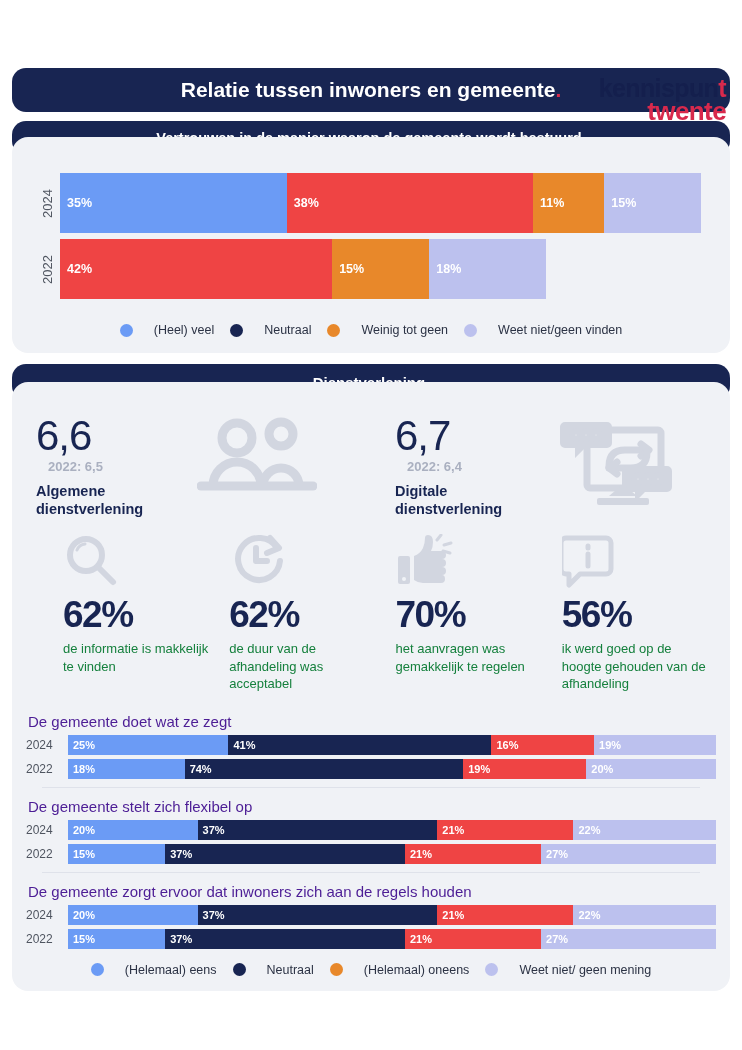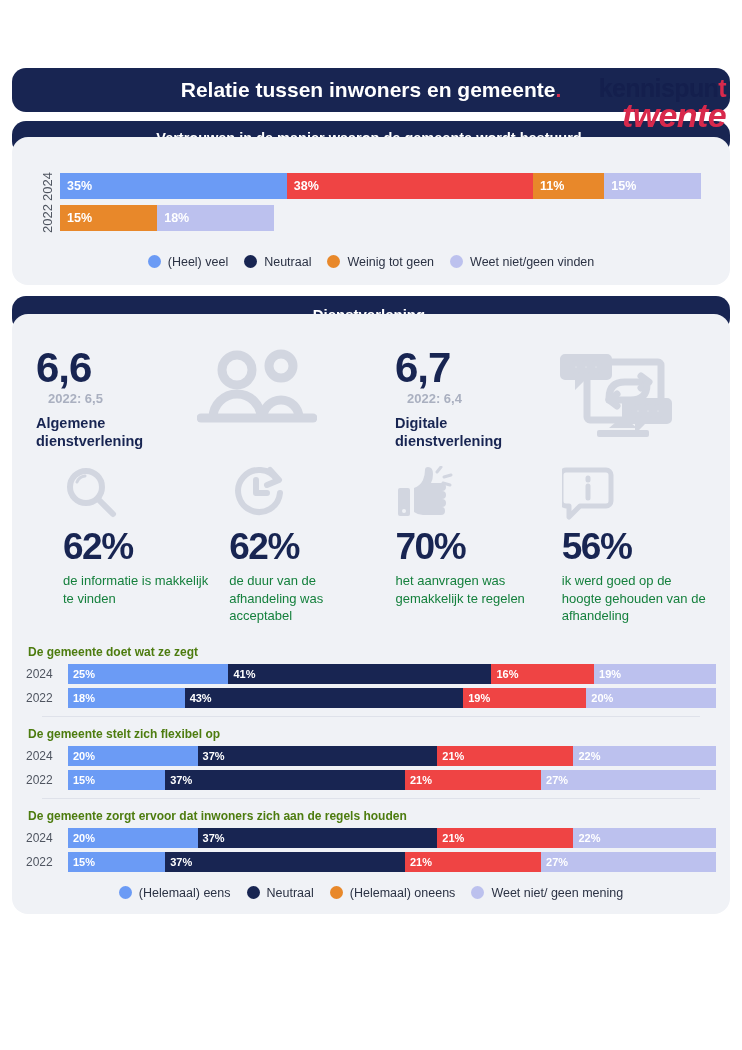--- a/index.html
+++ b/index.html
@@ -15,22 +15,22 @@
   .logo {
     position: absolute; right: 16px; top: 8px;
     text-align: right; line-height: 1.0;
   }
   .logo-top {
     font-size: 25px; font-weight: bold; color: #141f4d;
     letter-spacing: -0.6px;
   }
   .logo-top .red { color:#d8294c; }
   .logo-bottom {
-    font-size: 34px; font-weight: bold; color: #d8294c;
-    letter-spacing: -0.6px; margin-top: -3px; font-style: italic;
+    font-size: 26px; font-weight: bold; color: #d8294c;
+    letter-spacing: -0.6px; margin-top: -3px;
   }
 
   
   .banner {
     background: #182552; color: #ffffff;
     border-radius: 14px; text-align:center;
     display:flex; align-items:center; justify-content:center;
   }
   .banner-main { margin: 0 12px; height: 44px; font-size: 21px; font-weight: bold; }
   .banner-sub  { margin: 0 12px; height: 34px; font-size: 14.5px; font-weight: bold; }
@@ -39,21 +39,21 @@
   
   .card {
     background: #f0f2f6;
     border-radius: 16px;
     margin: 0 12px;
     position: relative;
   }
 
   
   .chart-top { padding: 18px 22px 6px 22px; }
-  .row-top { display:flex; align-items:stretch; margin-bottom: 6px; height: 26px; }
+  .row-top { display:flex; align-items:stretch; margin-bottom: 6px; height: 60px; }
   .ylabel-rot {
     width: 26px; display:flex; align-items:center; justify-content:center;
     color:#4f5560; font-size: 13px; font-weight: 500;
   }
   .ylabel-rot span { transform: rotate(-90deg); white-space: nowrap; }
   .bar { flex: 1; display:flex; height: 100%; }
   .seg {
     display:flex; align-items:center; height:100%;
     font-size: 12.5px; font-weight: 600; color:#ffffff;
     padding-left: 7px; overflow:hidden; white-space:nowrap;
@@ -61,46 +61,46 @@
   .seg.c1 { background:#6b9bf5; }
   .seg.c2 { background:#ef4444; }
   .seg.c3 { background:#e8882a; }
   .seg.c4 { background:#bcc1ee; }
 
   
   .legend {
     display:flex; align-items:center; justify-content:center;
     gap: 16px; padding: 12px 0 16px 0; flex-wrap: wrap;
   }
-  .legend-item { display:flex; gap:7px; }
+  .legend-item { display:flex; align-items:center; gap:21px; }
   .legend-dot { width:13px; height:13px; border-radius:50%; flex:none; }
   .legend-label { font-size: 12.5px; color:#2b3244; }
 
   
   .scores { display:flex; padding: 16px 0 0 0; }
   .score-col { width: 50%; display:flex; align-items:flex-start; padding-left: 24px; }
   .score-text { }
   .score-num {
-    font-size: 42px; font-weight: bold; color:#182552; line-height: 0.95;
+    font-size: 42px; font-weight: normal; color:#182552; line-height: 0.95;
     letter-spacing:-1px;
   }
   .score-prev { font-size: 13px; font-weight:bold; color:#aab0c0; margin: 3px 0 0 12px; }
   .score-lbl { font-size: 14.5px; font-weight: bold; color:#182552; line-height:1.25; margin-top: 8px; }
   .score-icon { flex:1; display:flex; align-items:center; justify-content:center; color:#d2d6e0; }
 
   
   .pct-grid { display:flex; padding: 14px 10px 6px 10px; margin-left: 33px; }
   .pct-cell { width:25%; padding: 0 8px; }
   .pct-icon { height: 56px; display:flex; align-items:flex-end; color:#d2d6e0; }
   .pct-num { font-size: 37px; font-weight: bold; color:#182552; letter-spacing:-1.5px; margin: 6px 0 4px 0; }
   .pct-txt { font-size: 13px; color:#15803d; line-height:1.35; }
 
   
   .stmt { padding: 4px 14px 0 14px; }
-  .stmt-title { font-size: 12px; font-weight: bold; color:#4d7c0f; margin: 10px 0 5px 2px; }
+  .stmt-title { font-size: 15px; font-weight: normal; color:#4c1d95; margin: 10px 0 5px 2px; }
   .srow { display:flex; align-items:stretch; height: 20px; margin-bottom: 4px; }
   .syear { width: 42px; font-size: 12px; color:#4f5560; display:flex; align-items:center; }
   .sbar { flex:1; display:flex; }
   .sseg { display:flex; align-items:center; font-size:11px; font-weight:600; color:#fff; padding-left:5px; overflow:hidden; white-space:nowrap; }
   .sseg.c1 { background:#6b9bf5; }
   .sseg.c2 { background:#182552; }
   .sseg.c3 { background:#ef4444; }
   .sseg.c4 { background:#bcc1ee; }
   .divider { height: 1px; background:#dfe2ea; margin: 8px 16px 0 16px; }
 </style>
@@ -137,20 +137,21 @@
           <div class="seg c3" style="width:11%">11%</div>
           <div class="seg c4" style="width:15%">15%</div>
         </div>
       </div>
 
       <div class="row-top">
         <div class="ylabel-rot">
             <span>2022</span>
           </div>
         <div class="bar">
+          <div class="seg c2" style="width:42%">42%</div>
           <div class="seg c3" style="width:15%">15%</div>
           <div class="seg c4" style="width:18%">18%</div>
         </div>
       </div>
 
     </div>
 
     <div class="legend">
       <div class="legend-item">
           <span class="legend-dot" style="background:#6b9bf5"></span>
@@ -294,21 +295,21 @@
           <div class="sseg c1" style="width:25%">25%</div>
           <div class="sseg c2" style="width:41%">41%</div>
           <div class="sseg c3" style="width:16%">16%</div>
           <div class="sseg c4" style="width:19%">19%</div>
         </div>
       </div>
       <div class="srow">
         <div class="syear">2022</div>
         <div class="sbar">
           <div class="sseg c1" style="width:18%">18%</div>
-          <div class="sseg c2" style="width:43%">43%</div>
+          <div class="sseg c2" style="width:43%">74%</div>
           <div class="sseg c3" style="width:19%">19%</div>
           <div class="sseg c4" style="width:20%">20%</div>
         </div>
       </div>
       <div class="divider"></div>
 
       <div class="stmt-title">De gemeente stelt zich flexibel op</div>
       <div class="srow">
         <div class="syear">2024</div>
         <div class="sbar">

